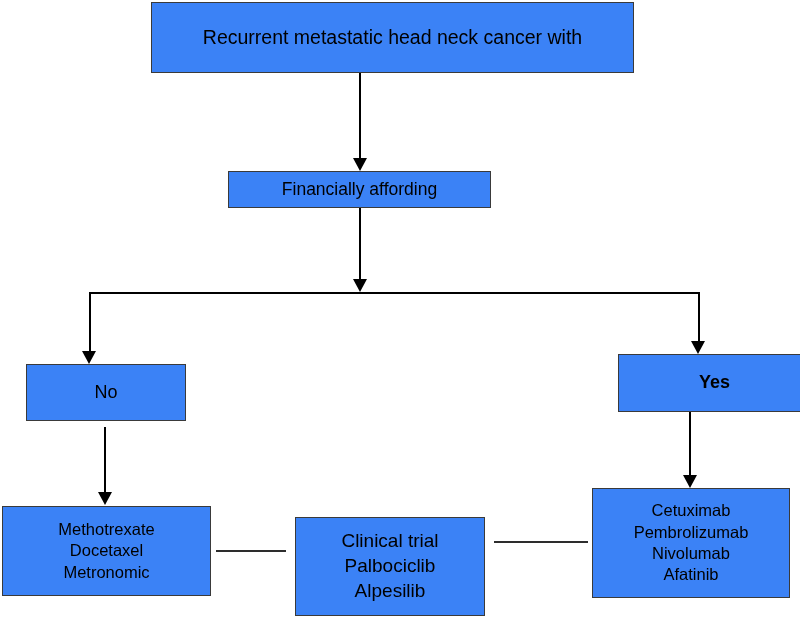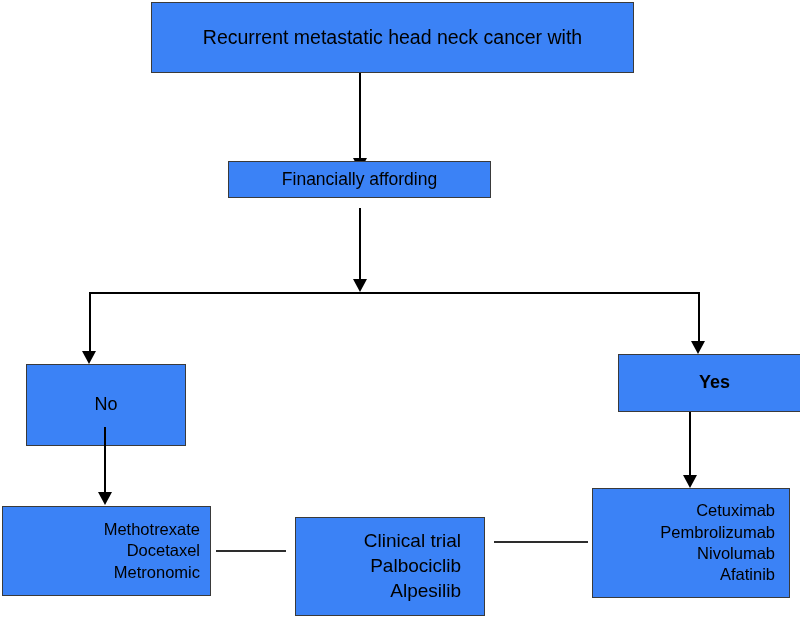--- a/index.html
+++ b/index.html
@@ -29,36 +29,36 @@
   }
   .node .line {
     display: block;
     white-space: pre;
   }
   .centered {
     align-items: center;
     text-align: center;
   }
   .leftal {
-    align-items: flex-end;
+    align-items: center;
     text-align: left;
   }
 
   
   #node-root {
     left: 151px; top: 2px; width: 483px; height: 71px;
     font-size: 19.5px;
     padding: 0 14px;
   }
   #node-afford {
-    left: 228px; top: 161px; width: 263px; height: 37px;
+    left: 228px; top: 171px; width: 263px; height: 37px;
     font-size: 17.5px;
   }
   #node-no {
-    left: 26px; top: 364px; width: 160px; height: 82px;
+    left: 26px; top: 364px; width: 160px; height: 57px;
     font-size: 18px;
   }
   #node-yes {
     left: 618px; top: 354px; width: 193px; height: 58px;
     font-size: 18px;
     font-weight: bold;
   }
   #node-chemo {
     left: 2px; top: 506px; width: 209px; height: 90px;
     font-size: 16.5px;

